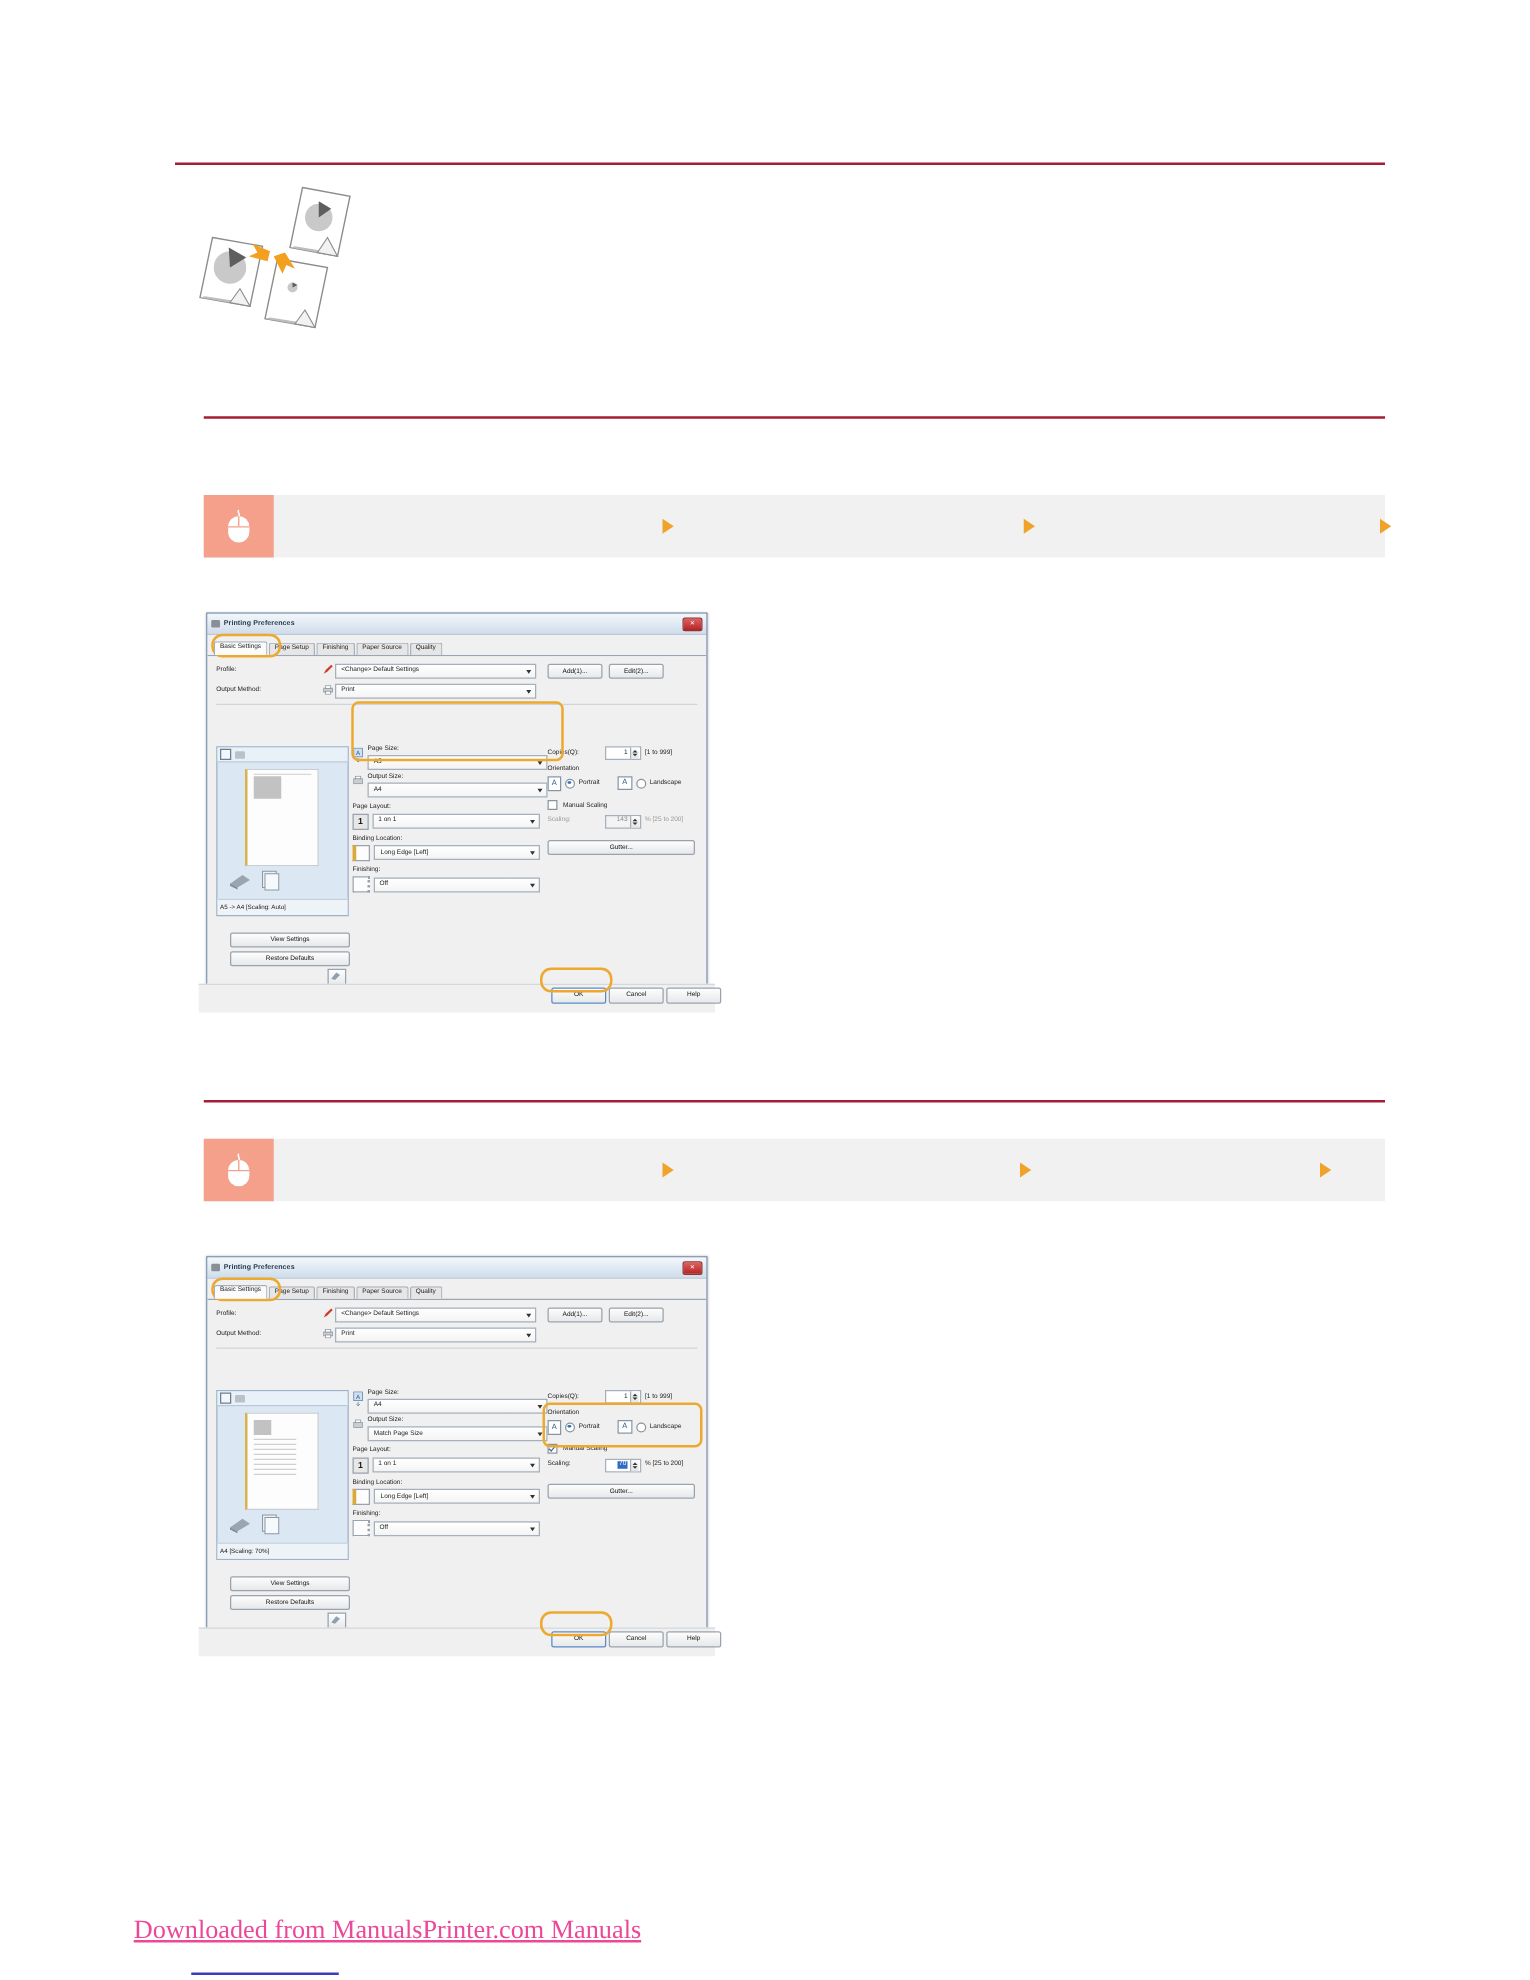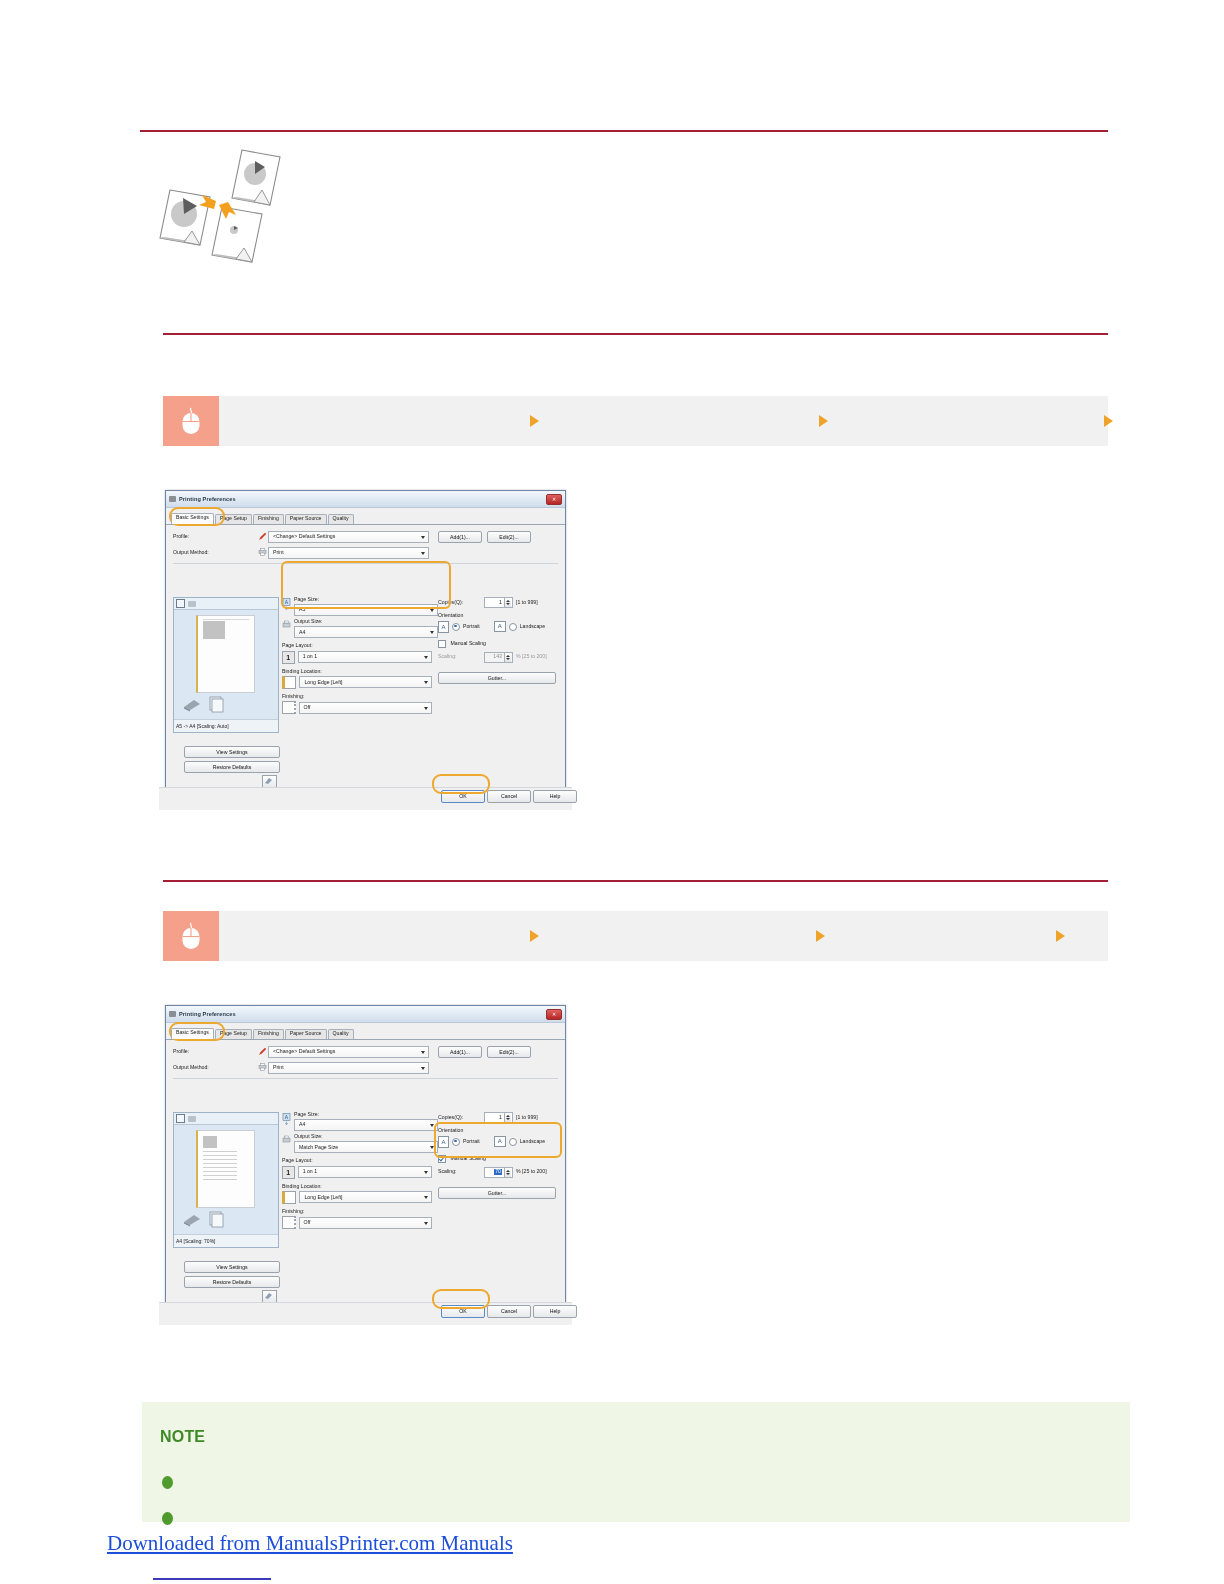--- a/index.html
+++ b/index.html
@@ -107,21 +107,21 @@
 
   
   .note{
     position:absolute;background:#eff6e6;
   }
   .note-title{font-size:16px;font-weight:bold;color:#3f8a27;letter-spacing:.2px;}
   .note-bullet{width:11px;height:13px;border-radius:50%;background:#4f9b2e;}
 
   
   .footer-link{
-    position:absolute;color:#1d4ed8;font-family:"Liberation Serif", serif;
+    position:absolute;color:#ec4899;font-family:"Liberation Serif", serif;
     font-size:21px;text-decoration:underline;
   }
   .footer-bar{position:absolute;border-top:2px solid #3b3bbb;}
 </style>
 </head>
 <body>
 
 <div class="page">
 
   <div class="hr-red" style="left:140px;top:130px;width:968px;"></div>
@@ -571,24 +571,17 @@
       <div class="btn hl" style="position:absolute;left:275px;bottom:3px;width:42px;height:11px;line-height:11px;">OK</div>
       <div class="btn" style="position:absolute;left:321px;bottom:3px;width:42px;height:11px;line-height:11px;">Cancel</div>
       <div class="btn" style="position:absolute;left:367px;bottom:3px;width:42px;height:11px;line-height:11px;">Help</div>
     </div>
 
     <div class="hlpill" style="left:3px;top:16px;width:52px;height:15px;"></div>
     <div class="hlbox" style="left:268px;top:116px;width:124px;height:32px;"></div>
     <div class="hlpill" style="left:266px;top:283px;width:54px;height:16px;"></div>
   </div>
 
-  <div class="note" style="left:142px;top:1402px;width:988px;height:120px;">
-    <div class="note-title" style="position:absolute;left:18px;top:26px;">NOTE</div>
-    <div class="note-bullet" style="position:absolute;left:20px;top:74px;"></div>
-    <span style="position:absolute;left:42px;top:74px;font-size:13px;color:#333;"></span>
-    <div class="note-bullet" style="position:absolute;left:20px;top:110px;"></div>
-    <span style="position:absolute;left:42px;top:110px;font-size:13px;color:#333;"></span>
-  </div>
 
   <a class="footer-link" href="#" style="left:107px;top:1531px;">Downloaded from ManualsPrinter.com Manuals</a>
   <div class="footer-bar" style="left:153px;top:1578px;width:118px;"></div>
 
 </div>
 
 </body></html>

